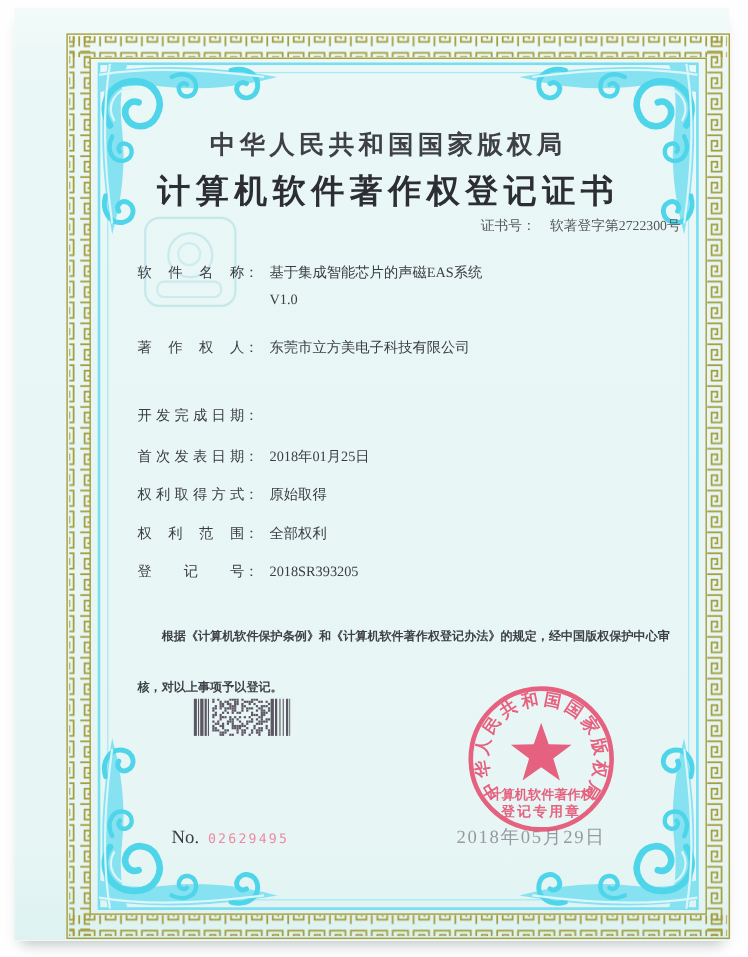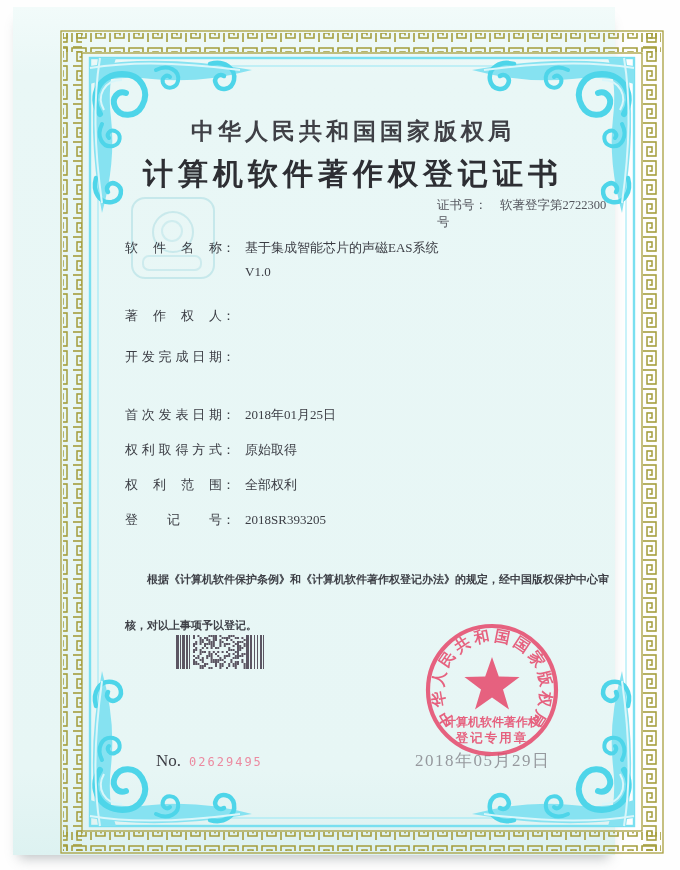--- a/index.html
+++ b/index.html
@@ -1,36 +1,36 @@
 <!DOCTYPE html>
 <html><head>
 <meta charset="utf-8">
 <style>
   html,body{margin:0;padding:0;}
   body{width:680px;height:870px;background:#fefefe;overflow:hidden;
        font-family:"Liberation Serif","DejaVu Serif",serif;}
-  #paper{position:absolute;left:13px;top:7px;width:602px;height:848px;
+  #paper{position:absolute;left:13px;top:7px;width:650px;height:848px;
          background:linear-gradient(180deg,#f2fbfa 0%,#e9f7f6 8%,#e7f6f5 90%,#ddf2f1 100%);
          box-shadow:0 9px 12px -6px rgba(90,100,105,.4);}
   #frame-svg{position:absolute;left:0;top:0;}
   .abs{position:absolute;}
   
   #authority{left:0;top:109px;width:680px;text-align:center;font-size:23px;
              font-weight:600;letter-spacing:4px;color:#3f4046;}
   #cert-title{left:0;top:147px;width:680px;text-align:center;font-size:30px;
               font-weight:700;letter-spacing:5px;color:#2d2e33;}
   #certno{left:424px;top:190px;font-size:12.5px;color:#53555d;}
   #certno .val{margin-left:13px;}
   
   .row{position:absolute;left:112px;display:flex;font-size:13px;color:#3b3d44;
        line-height:24px;}
   .flabel{display:inline-block;width:97px;text-align:justify;text-align-last:justify;}
   .colon{display:inline-block;}
   .vcol{margin-left:10px;max-width:260px;}
-  #row0{top:229px;} #row1{top:297px;} #row2{top:338px;} #row3{top:396px;}
+  #row0{top:229px;} #row1{top:297px;} #row2{top:359px;} #row3{top:396px;}
   #row4{top:431px;justify-content:flex-end;} #row5{top:466px;} #row6{top:501px;}
   
   #statement{left:112px;top:549px;width:492px;font-size:11px;line-height:46px;
              color:#3e4047;text-indent:2em;font-weight:bold;}
   
   #barcode{left:163px;top:628px;}
   
   #serial{left:143px;top:744px;font-size:17px;color:#3c3d44;}
   #serial .num{font-family:"DejaVu Sans Mono",monospace;font-size:12px;
                color:#ec8aa0;letter-spacing:2px;margin-left:8px;}
@@ -106,20 +106,21 @@
 
   <div id="row0" class="row z1">
     <span class="flabel">软件名称</span>
     <span class="colon">：</span>
     <span class="vcol"><span>基于集成智能芯片的声磁EAS系统</span>
       <div>V1.0</div></span>
   </div>
   <div id="row1" class="row z1">
     <span class="flabel">著作权人</span>
     <span class="colon">：</span>
+    <span class="vcol"><span>东莞市立方美电子科技有限公司</span></span>
   </div>
   <div id="row2" class="row z1">
     <span class="flabel">开发完成日期</span>
     <span class="colon">：</span>
   </div>
   <div id="row3" class="row z1">
     <span class="flabel">首次发表日期</span>
     <span class="colon">：</span>
     <span class="vcol"><span>2018年01月25日</span></span>
   </div>

